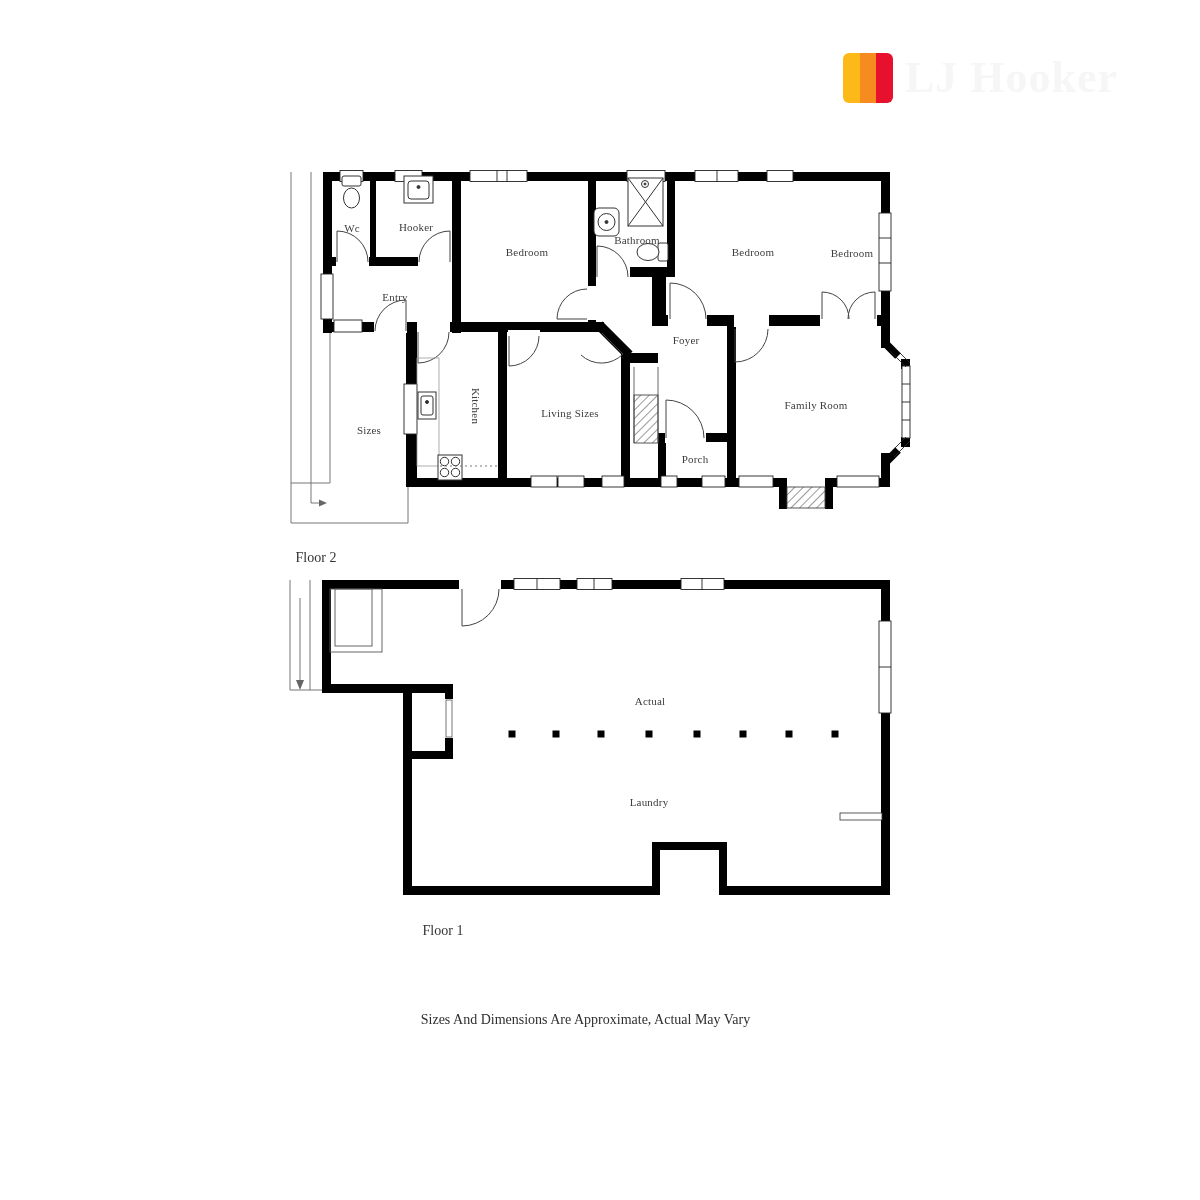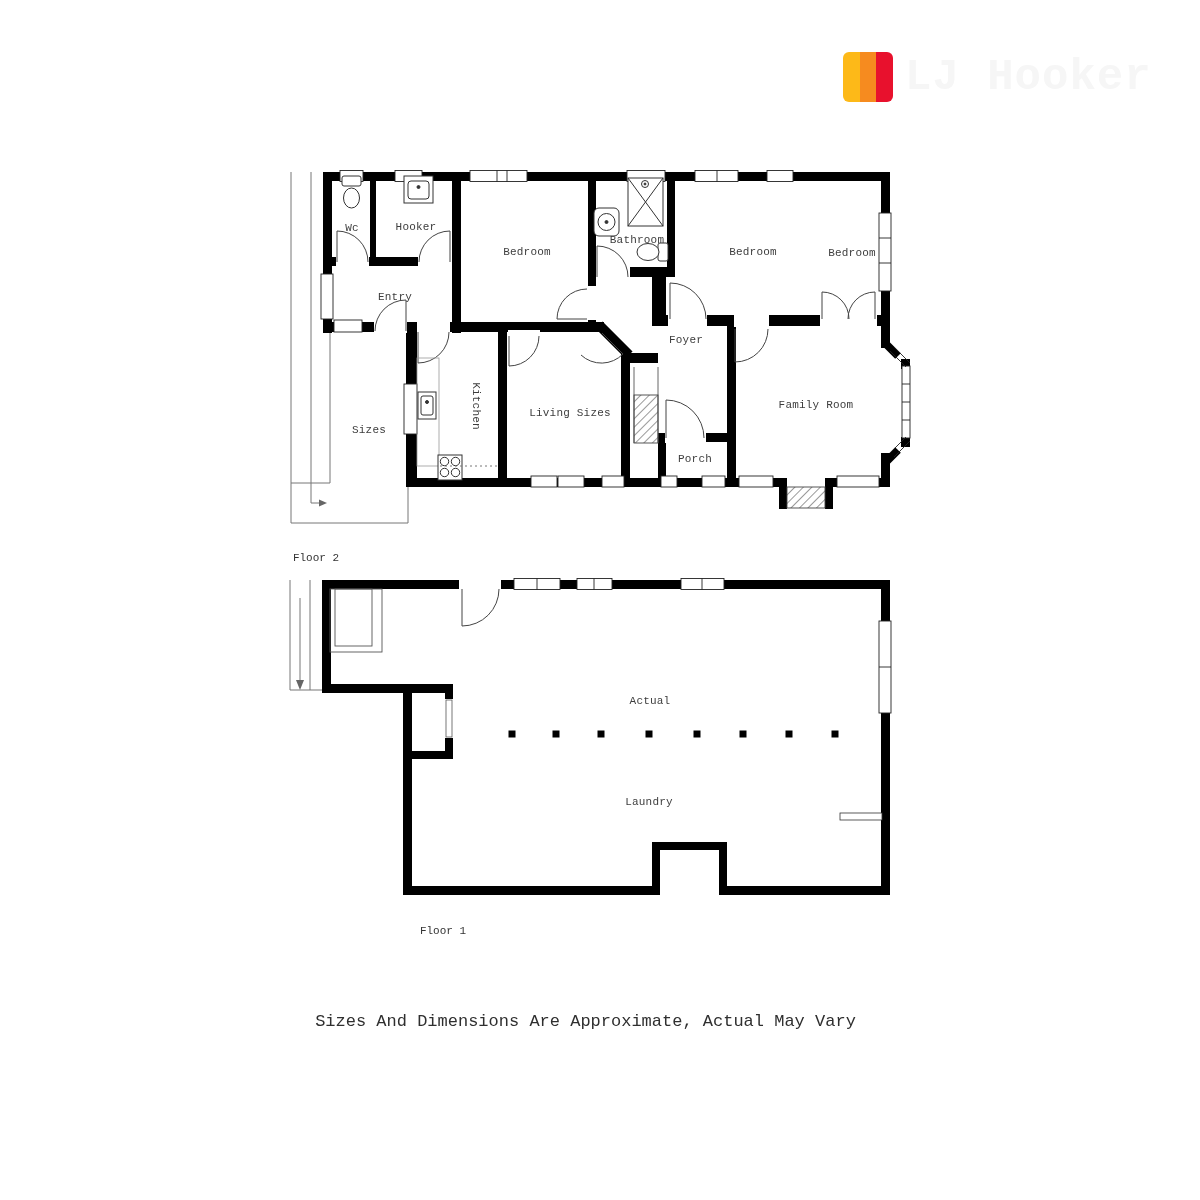--- a/index.html
+++ b/index.html
@@ -1,23 +1,23 @@
 <!DOCTYPE html>
 <html><head>
 <meta charset="utf-8">
 <style>
   html,body{margin:0;padding:0;background:#fff;}
   #page{position:relative;width:1171px;height:1200px;background:#fff;overflow:hidden;
-        font-family:Liberation Mono, monospace;}
+        font-family:Liberation Serif, serif;}
   svg{position:absolute;left:0;top:0;}
   .lbl{position:absolute;transform:translate(-50%,-50%);font-size:11px;color:#3d3d3d;
        white-space:nowrap;letter-spacing:.2px;}
   .lbl.vert{transform:translate(-50%,-50%) rotate(90deg);}
-  .floor-lbl{position:absolute;transform:translate(-50%,-50%);font-size:11px;color:#333;white-space:nowrap;}
-  #disclaimer{position:absolute;left:0;right:0;top:1012px;text-align:center;font-size:17px;color:#2f2f2f;}
+  .floor-lbl{position:absolute;transform:translate(-50%,-50%);font-size:14px;color:#333;white-space:nowrap;}
+  #disclaimer{position:absolute;left:0;right:0;top:1012px;text-align:center;font-size:14px;color:#2f2f2f;}
   #logo{position:absolute;left:843px;top:52px;display:flex;align-items:center;}
   #logo-mark{width:50px;height:50px;border-radius:6px;overflow:hidden;display:flex;}
   #logo-mark div{flex:1;}
   #logo-word{font-size:44px;font-weight:bold;color:#f6f6f6;margin-left:12px;letter-spacing:1px;}
 </style>
 </head>
 <body>
 
 <div id="page">
 

